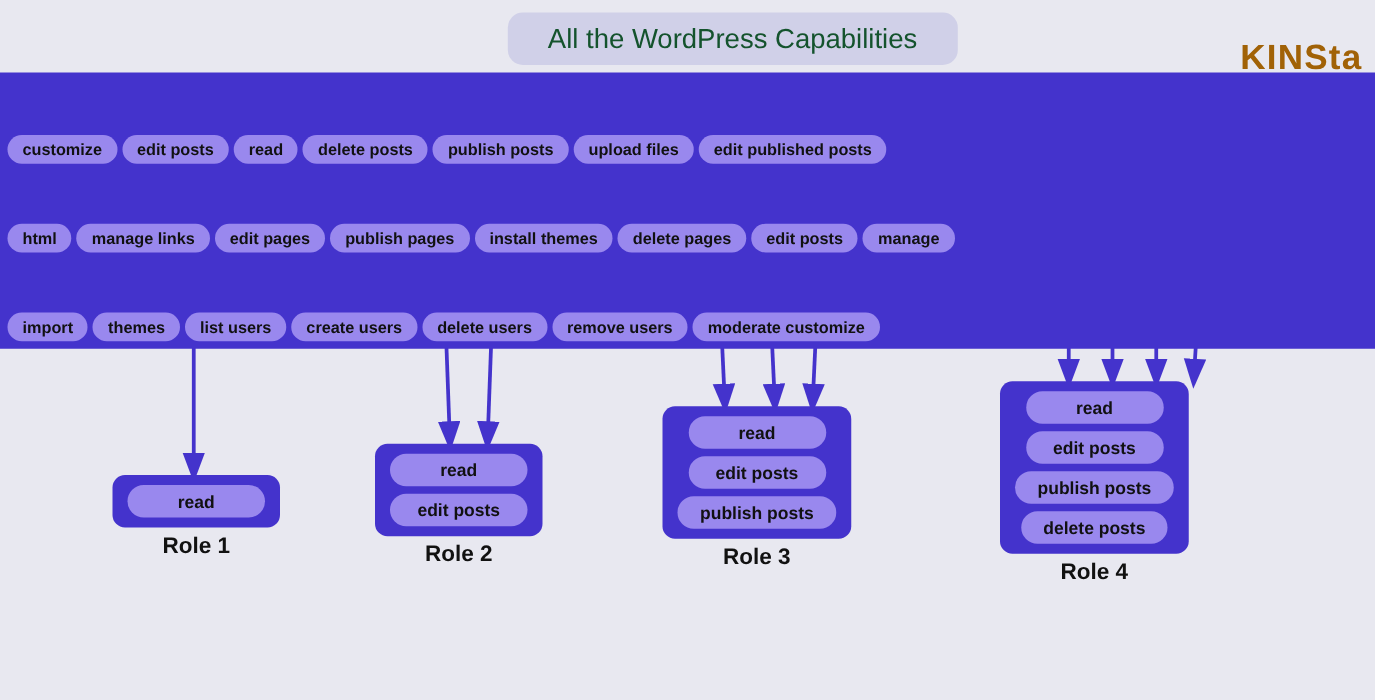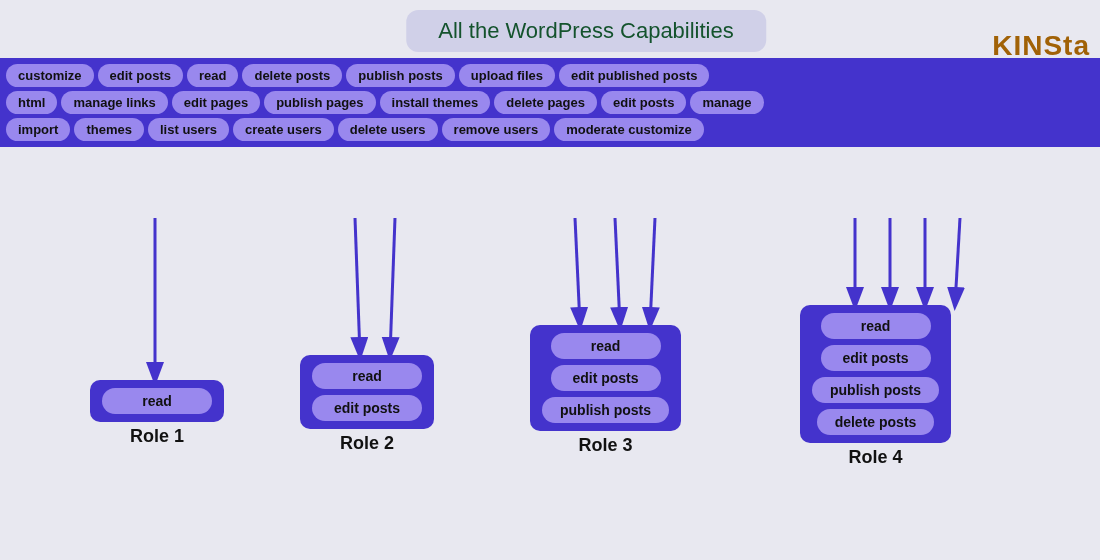--- a/index.html
+++ b/index.html
@@ -54,20 +54,21 @@
       display: flex;
       flex-direction: column;
       gap: 4px;
     }
 
     .cap-row {
       display: flex;
       flex-wrap: nowrap;
       gap: 4px;
       padding: 0 2px;
+      margin-top: 44px;
     }
 
     .cap-pill {
       background: #9988ee;
       border-radius: 20px;
       padding: 4px 12px;
       font-size: 13px;
       font-weight: 700;
       color: #111;
       white-space: nowrap;

